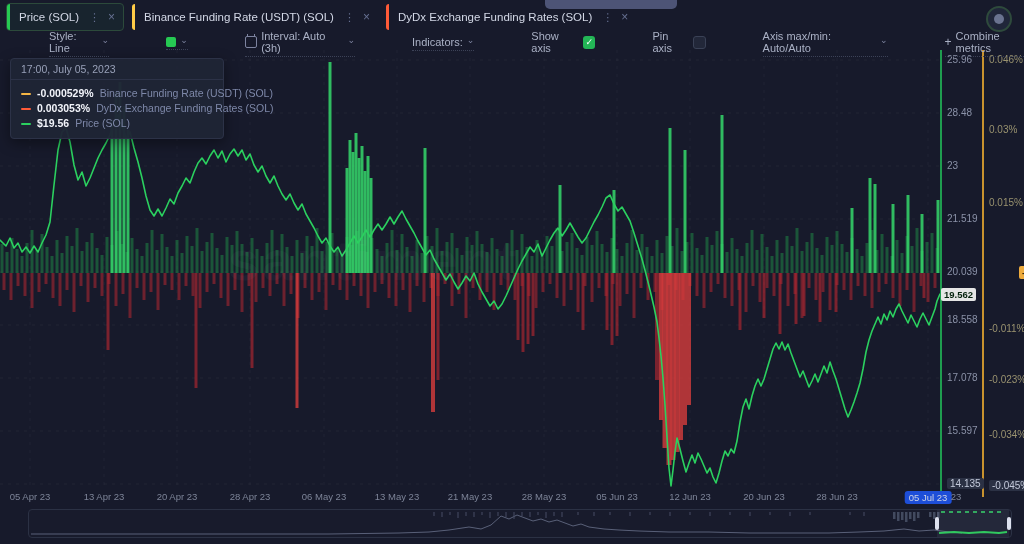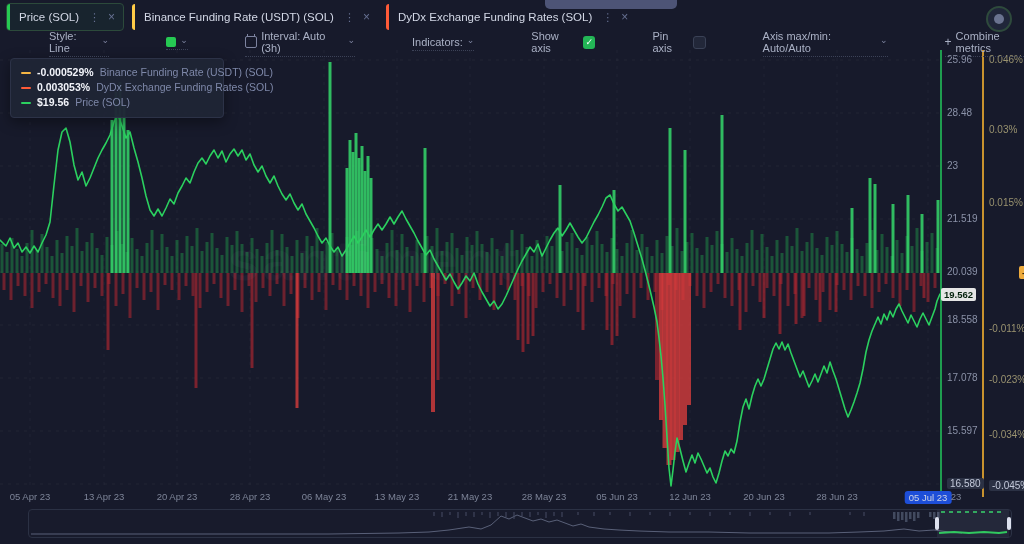--- a/index.html
+++ b/index.html
@@ -540,21 +540,21 @@
 
   <div class="labels" id="labels">
       <div class="tick" style="left: 947px; top: 54px;">25.96</div>
       <div class="tick" style="left: 947px; top: 107px;">28.48</div>
       <div class="tick" style="left: 947px; top: 160px;">23</div>
       <div class="tick" style="left: 947px; top: 213px;">21.519</div>
       <div class="tick" style="left: 947px; top: 266px;">20.039</div>
       <div class="tick" style="left: 947px; top: 314px;">18.558</div>
       <div class="tick" style="left: 947px; top: 372px;">17.078</div>
       <div class="tick" style="left: 947px; top: 425px;">15.597</div>
-      <div class="tick badged" style="left: 947px; top: 478px;">16.580</div>
+      <div class="tick badged" style="left: 947px; top: 478px;">14.135</div>
       <div class="tick warm" style="left: 989px; top: 54px;">0.046%</div>
       <div class="tick warm" style="left: 989px; top: 124px;">0.03%</div>
       <div class="tick warm" style="left: 989px; top: 197px;">0.015%</div>
       <div class="tick warm" style="left: 989px; top: 323px;">-0.011%</div>
       <div class="tick warm" style="left: 989px; top: 374px;">-0.023%</div>
       <div class="tick warm" style="left: 989px; top: 429px;">-0.034%</div>
       <div class="tick warm badged" style="left: 989px; top: 480px;">-0.045%</div>
       <div class="dtick" style="left: 30px; top: 491px;">05 Apr 23</div>
       <div class="dtick" style="left: 104px; top: 491px;">13 Apr 23</div>
       <div class="dtick" style="left: 177px; top: 491px;">20 Apr 23</div>
@@ -568,20 +568,21 @@
       <div class="dtick" style="left: 764px; top: 491px;">20 Jun 23</div>
       <div class="dtick" style="left: 837px; top: 491px;">28 Jun 23</div>
       <div class="dtick badged" style="left: 928px; top: 491px;">05 Jul 23</div>
       <div class="dtick" style="left: 956px; top: 491px;">23</div>
     </div>
 
   <div class="val-badge price" id="priceBadge" style="left: 941px; top: 288px;">19.562</div>
   <div class="val-badge fund" id="fundBadge" style="left: 1019px; top: 266px;">-0.001%</div>
 
   <div class="tooltip">
+    <div class="hd">17:00, July 05, 2023</div>
     <div class="rows">
       <div class="trow">
         <span class="dash" id="dash0" style="background: rgb(245, 181, 68);"></span>
         <span class="tval">-0.000529%</span>
         <span class="tlabel">Binance Funding Rate (USDT) (SOL)</span>
       </div>
       <div class="trow">
         <span class="dash" id="dash1" style="background: rgb(255, 91, 56);"></span>
         <span class="tval">0.003053%</span>
         <span class="tlabel">DyDx Exchange Funding Rates (SOL)</span>

